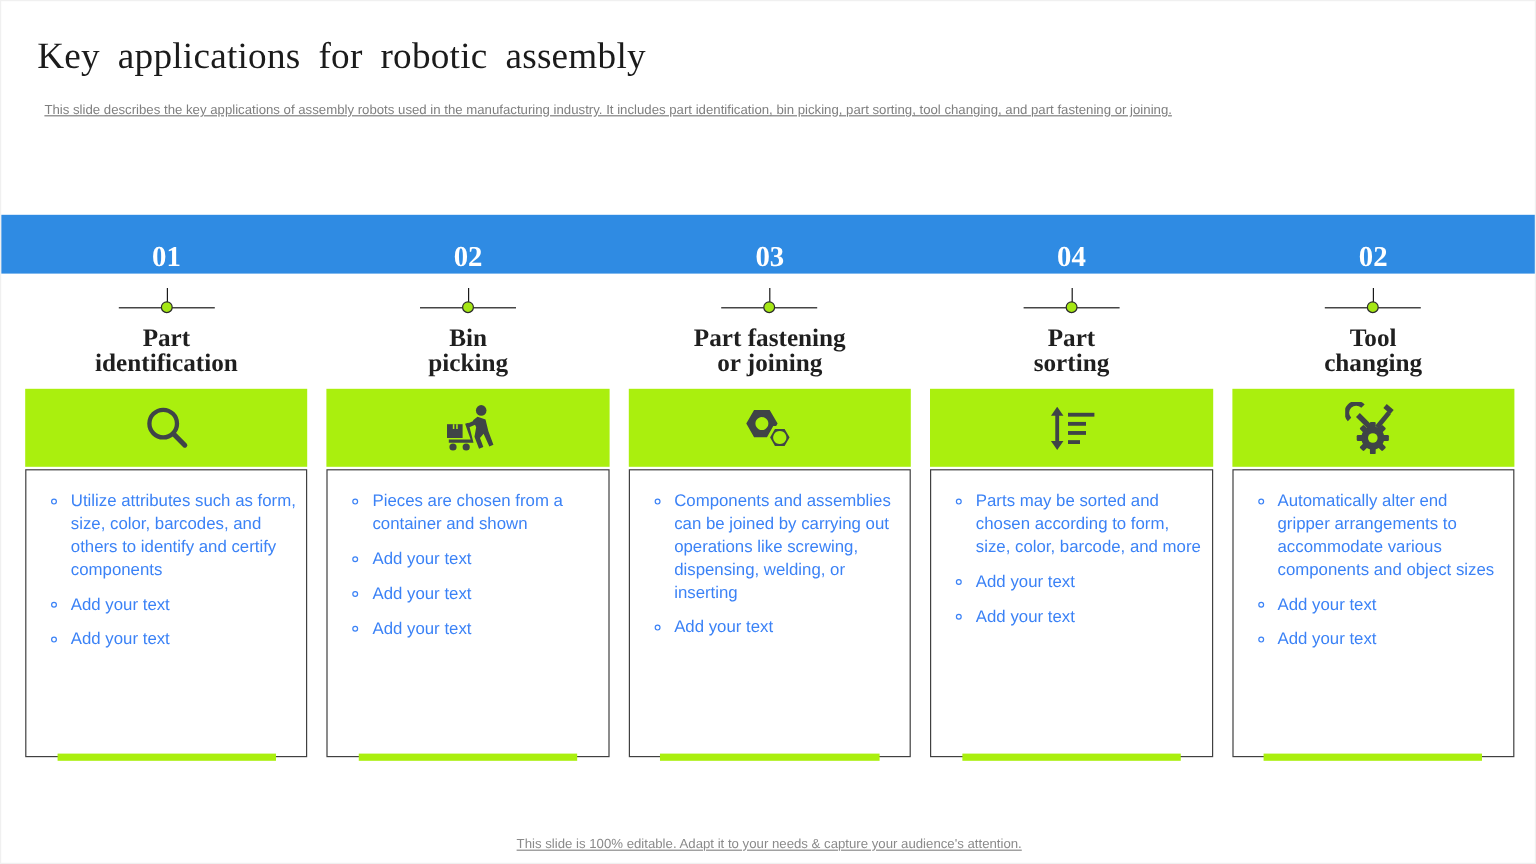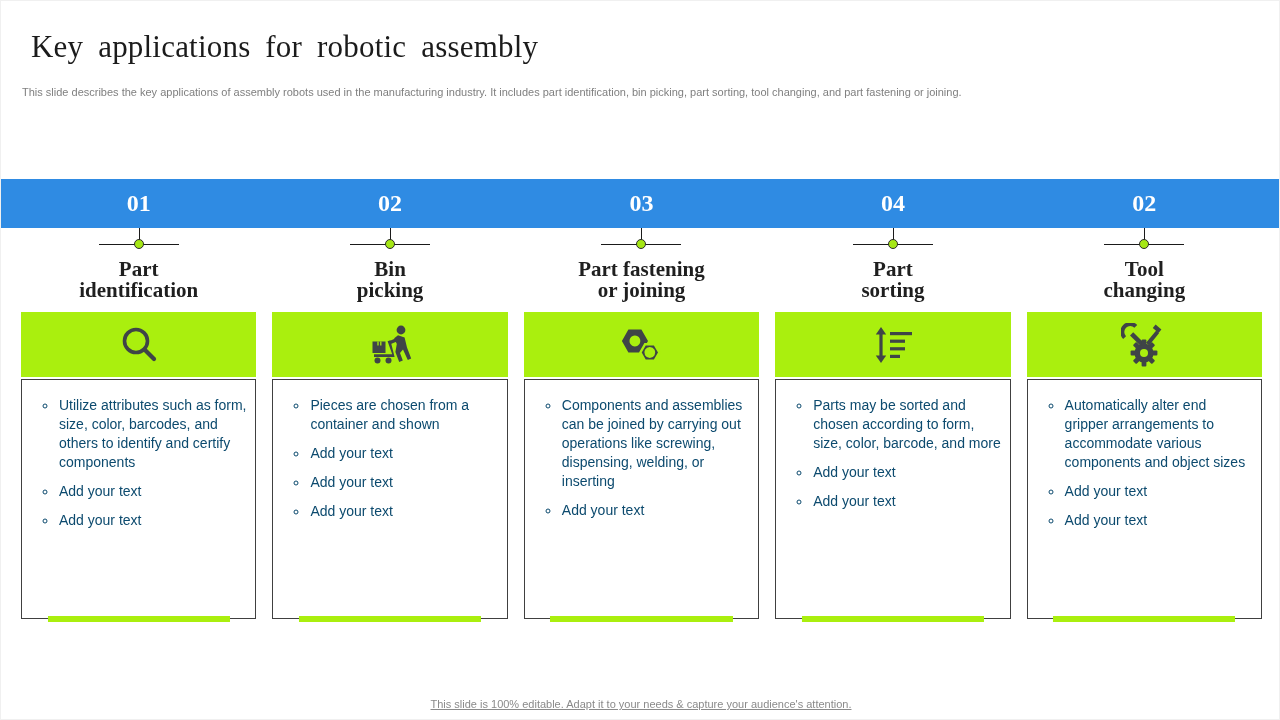--- a/index.html
+++ b/index.html
@@ -7,35 +7,35 @@
     position:relative; width:1280px; height:720px; background:#ffffff;
     font-family:"Liberation Sans", sans-serif; overflow:hidden;
     box-sizing:border-box; border:1px solid #f0f0f0;
   }
   .title {
     position:absolute; left:30px; top:28px;
     font-family:"Liberation Serif", serif; font-size:31px; font-weight:400;
     color:#1b1b1b; word-spacing:7px; letter-spacing:0.2px;
   }
   .subtitle {
-    position:absolute; left:21px; top:85px; width:1100px;
-    font-size:11px; color:#7f7f7f;
+    position:absolute; left:36px; top:85px; width:1100px;
+    font-size:11px; color:#7f7f7f;text-decoration:underline;
   }
   .band {
     position:absolute; left:0; top:178px; width:1280px; height:49px;
     background:#2F8BE3;
   }
   .cols {
     position:absolute; left:20px; top:178px; width:1241px;
     display:grid; grid-template-columns:repeat(5,1fr); column-gap:16px;
   }
   .col { position:relative; }
   .num {
     height:49px; display:flex; align-items:center; justify-content:center;
-    font-family:"Liberation Serif", serif; font-weight:700; font-size:24px; color:#ffffff;
+    font-family:"Liberation Serif", serif; font-weight:700; font-size:24px; color:#ffffff;margin-top:12px;
   }
   .connector { position:relative; height:24px; }
   .vline { position:absolute; left:50%; top:0; width:1px; height:16px; background:#1a1a1a; }
   .hline { position:absolute; left:50%; top:16px; width:80px; height:1px; margin-left:-40px; background:#1a1a1a; }
   .dot {
     position:absolute; left:50%; top:16px; width:8px; height:8px; margin:-5px 0 0 -5px;
     background:#A5E715; border:1px solid #2b2b2b; border-radius:50%;
   }
   .label {
     margin-top:7px; height:46px; text-align:center;
@@ -45,21 +45,21 @@
   .iconbox {
     margin-top:7px; height:65px; background:#AAEF0E;
     display:flex; align-items:center; justify-content:center;
   }
   .card {
     margin-top:2px; position:relative; height:240px;
     border:1px solid #404040; background:#ffffff; box-sizing:border-box;
   }
   .card ul {
     margin:16px 8px 0 0; padding-left:36px; list-style:circle;
-    color:#0c4a6e; font-size:14px; line-height:19px;
+    color:#3b82f6; font-size:14px; line-height:19px;
   }
   .card li { margin-bottom:10px; padding-left:1px; }
   .underline {
     position:absolute; left:50%; bottom:-4px; transform:translateX(-50%);
     width:78%; height:6px; background:#AAEF0E;
   }
   .footer {
     position:absolute; left:0; top:697px; width:1280px; text-align:center;
     font-size:11px; color:#8a8a8a;text-decoration:underline;
   }

